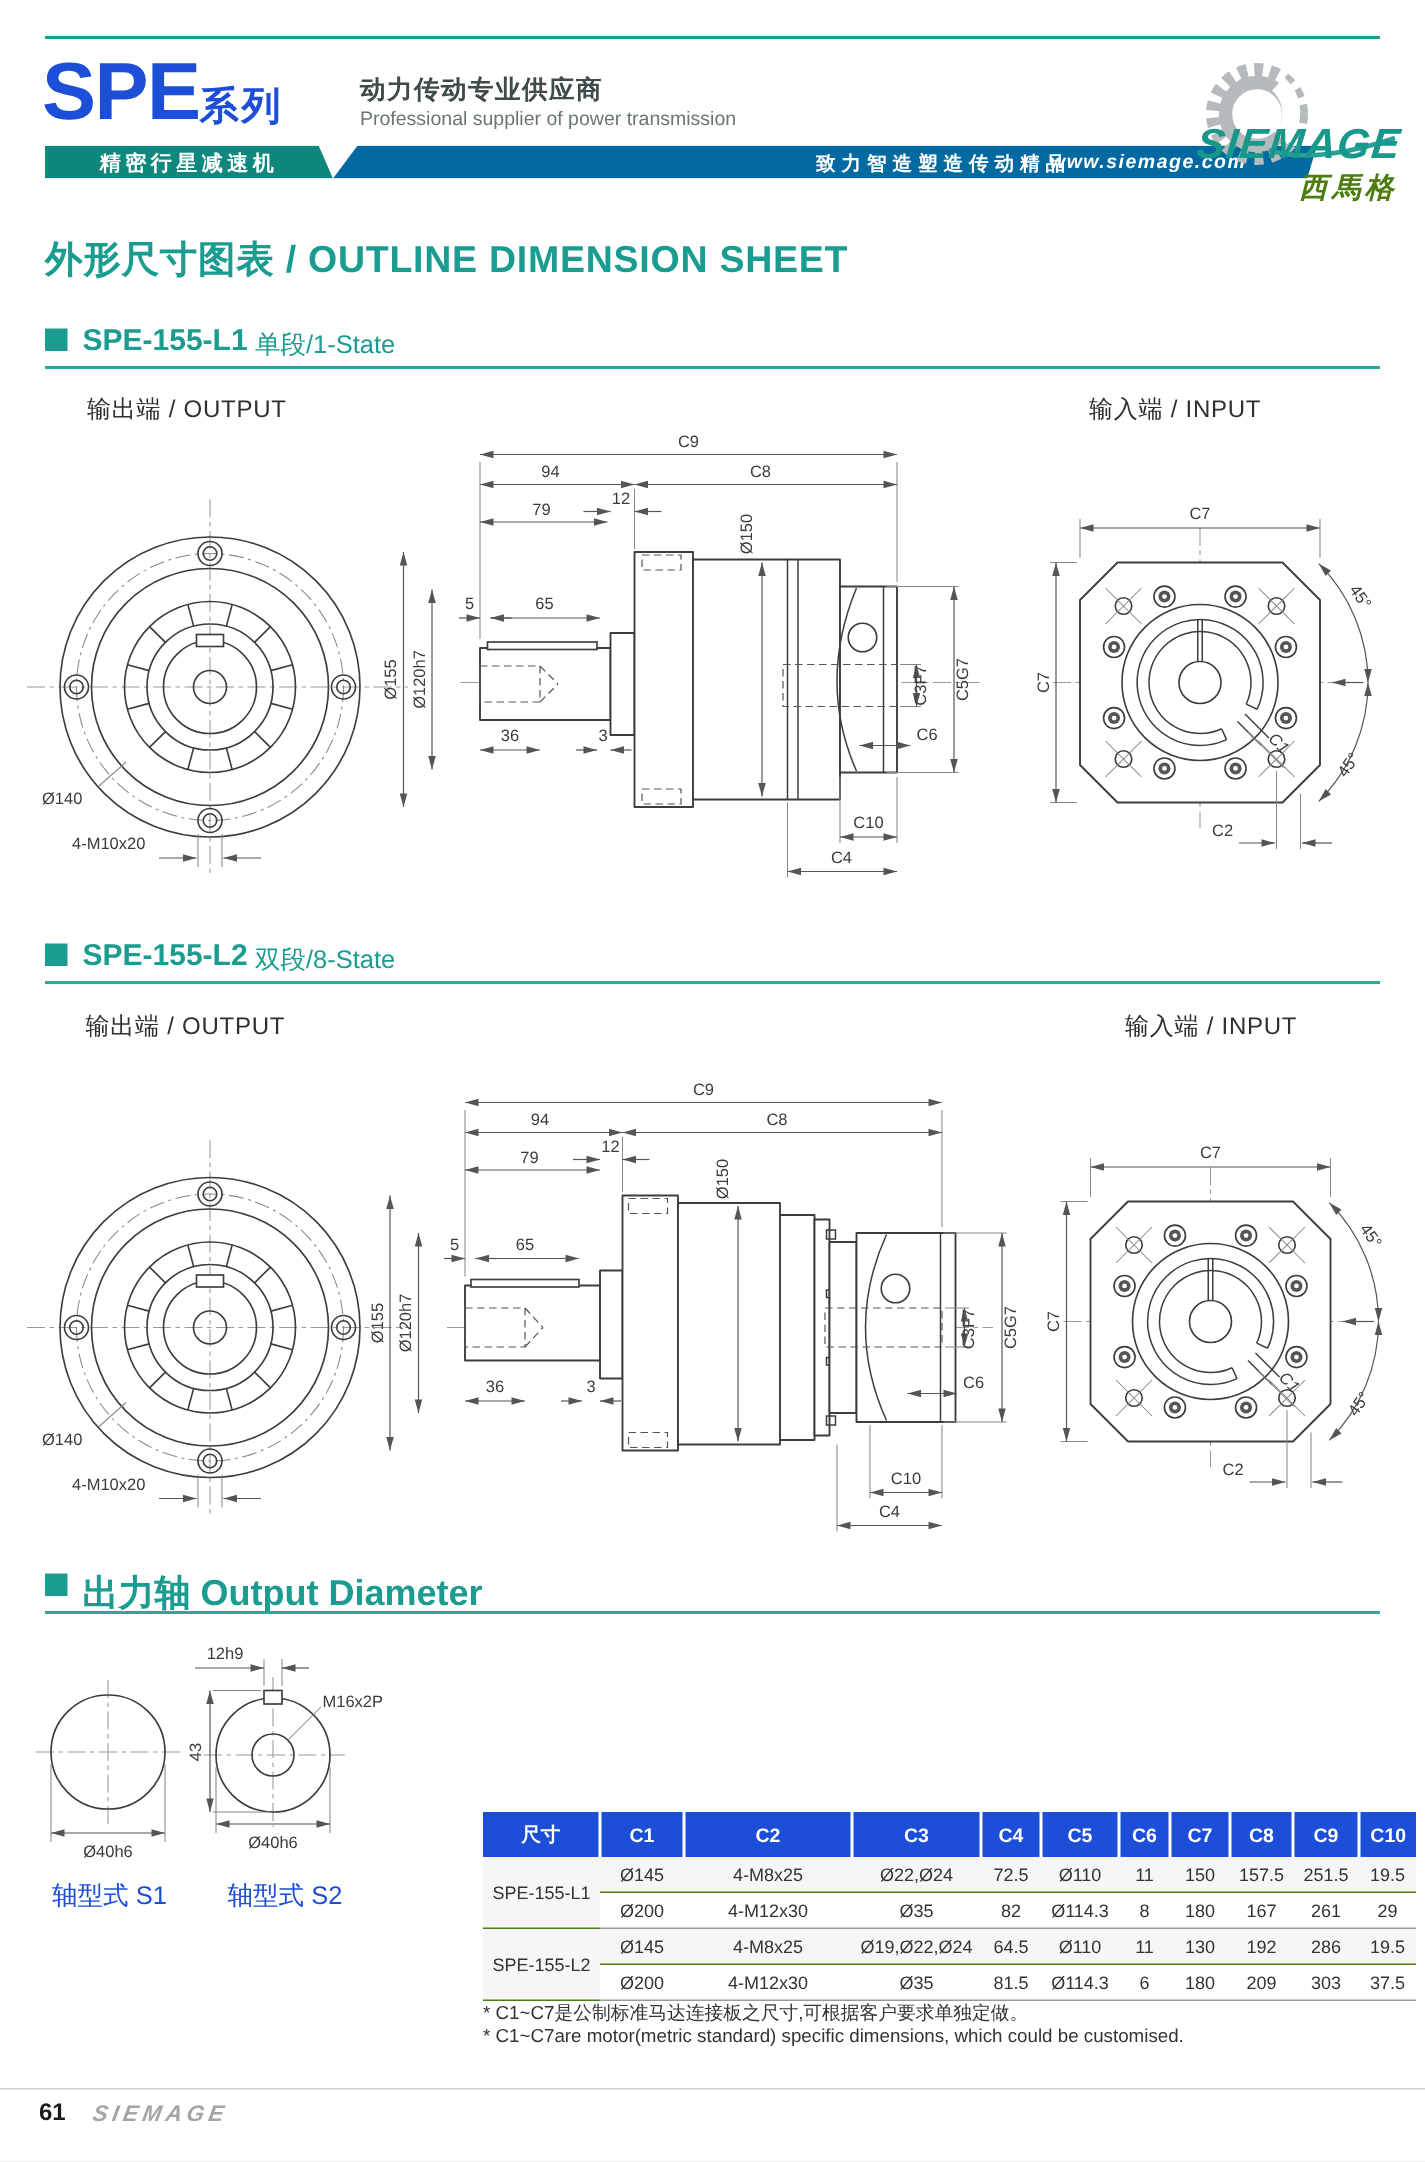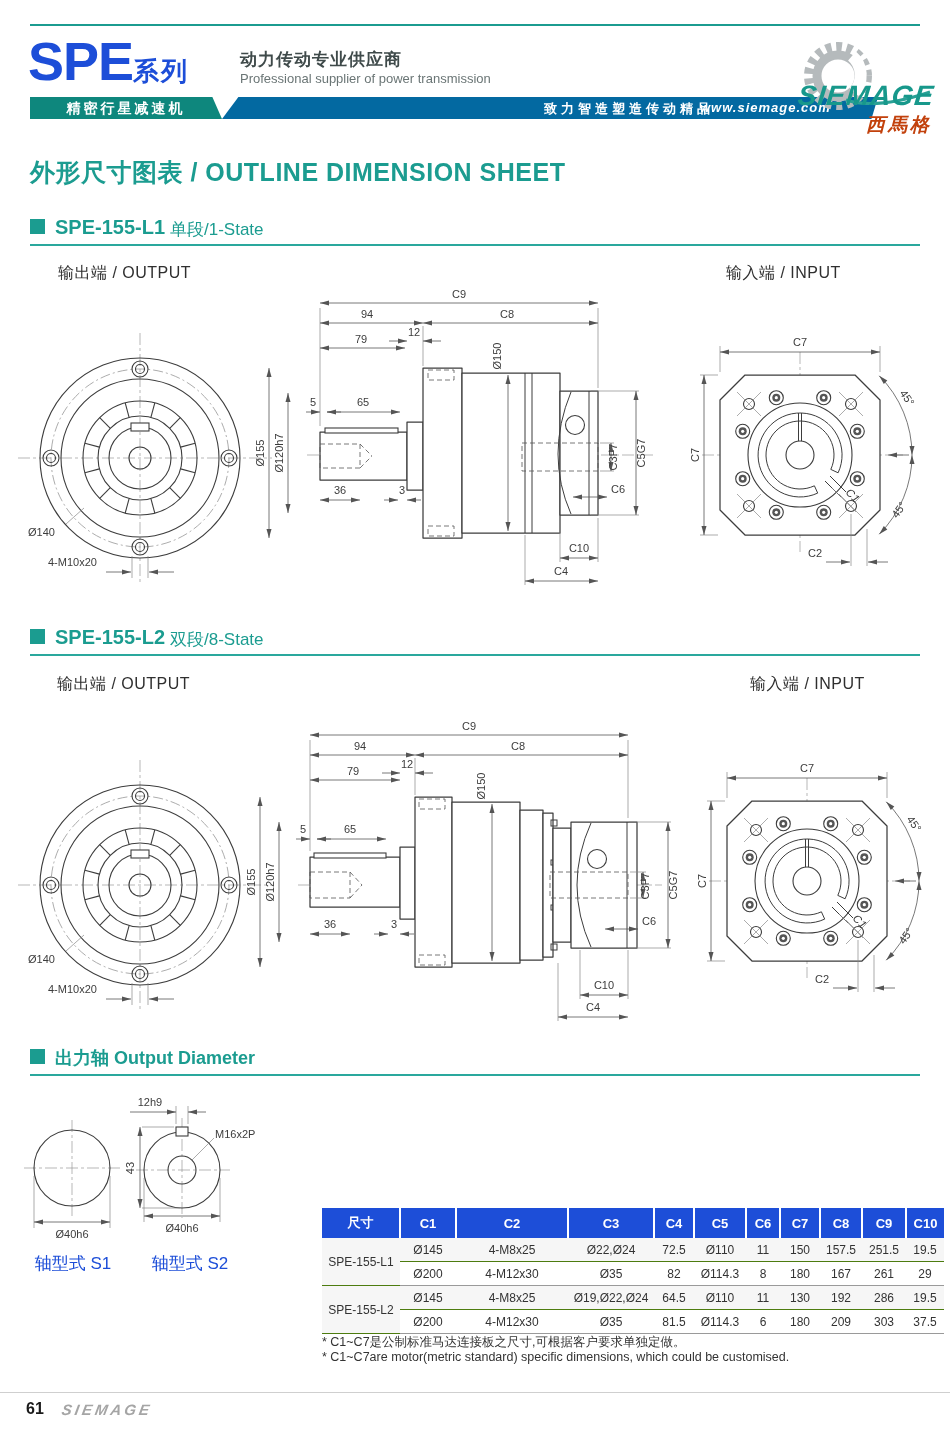--- a/index.html
+++ b/index.html
@@ -20,29 +20,29 @@
   .toprule{left:30px;top:24px;width:890px;height:2px;background:#1b9c90}
   .spe{left:28px;top:34px;color:#1d4ed8;font-weight:bold;font-size:54px;line-height:54px;letter-spacing:-1px}
   .spe-suffix{font-size:26px;font-weight:bold;letter-spacing:2px}
   .bar-dark{left:30px;top:97px;width:192px;height:22px;background:#0e877d;color:#fff;font-weight:bold;font-size:14px;letter-spacing:3px;text-align:center;line-height:22px;clip-path:polygon(0 0,95% 0,100% 100%,0 100%)}
   .bar-light{left:222px;top:97px;width:656px;height:22px;background:#0369a1;clip-path:polygon(2.5% 0,100% 0,99% 100%,0 100%)}
   .banner-cn{position:absolute;left:322px;top:3px;color:#fff;font-weight:bold;font-size:13px;letter-spacing:4px}
   .banner-web{position:absolute;left:478px;top:3px;color:#fff;font-weight:bold;font-style:italic;font-size:13px;letter-spacing:1px}
   .sup-cn{left:240px;top:48px;font-size:17px;font-weight:bold;color:#3f4a4a;letter-spacing:1px}
   .sup-en{left:240px;top:71px;font-size:13px;color:#6a7575}
   .brand-txt{right:12px;top:54px;color:#17988b;font-weight:bold;font-style:italic;font-size:28px;letter-spacing:1px;transform:skewX(-6deg)}
-  .brand-cn{right:14px;top:86px;color:#c2410c;font-weight:bold;font-style:italic;font-size:19px;letter-spacing:3px}
+  .brand-cn{right:14px;top:86px;color:#4d7c0f;font-weight:bold;font-style:italic;font-size:19px;letter-spacing:3px}
   .page-title{left:30px;top:156px;color:#1b9c90;font-weight:bold;font-size:25px;letter-spacing:.5px}
   .sec-head{height:24px}
   .sec-sq{position:absolute;left:0;top:3px;width:15px;height:15px;background:#1b9c90}
   .sec-model{position:absolute;left:25px;top:0;color:#1b9c90;font-weight:bold;font-size:20px}
   .sec-stage{position:absolute;left:140px;top:2px;color:#1b9c90;font-size:17px}
   .sec-rule{position:absolute;left:0;width:890px;height:2px;background:#2aa89d}
   .viewlabel{font-size:16px;color:#2f2f2f;letter-spacing:.5px}
-  .shaft-title{position:absolute;left:25px;top:0;color:#1b9c90;font-weight:bold;font-size:18px}
+  .shaft-title{position:absolute;left:25px;top:0;color:#1b9c90;font-weight:bold;font-size:24px}
   .caption{font-size:17px;color:#1d4ed8;text-align:center}
   .dim-table{position:absolute;left:322px;top:1208px;width:622px;border-collapse:collapse;font-size:12px;color:#333;table-layout:fixed}
   .dim-table th{background:#1d4ed8;color:#fff;font-weight:bold;font-size:13px;height:30px;border-left:2px solid #fff;padding:0}
   .dim-table th:first-child{border-left:none}
   .dim-table td{height:23px;text-align:center;padding:0;border-bottom:1px solid #4d7c0f}
   .dim-table tr.gsep td{border-bottom:1px solid #9a9a9a}
   .dim-table tr.shade td{background:#f6f6f6}
   .dim-table td.model{background:#fff;font-size:12px}
   .note{position:absolute;left:322px;font-size:12.5px;color:#333}
   .foot-rule{left:0;top:1392px;width:950px;height:1px;background:#cfcfcf}

